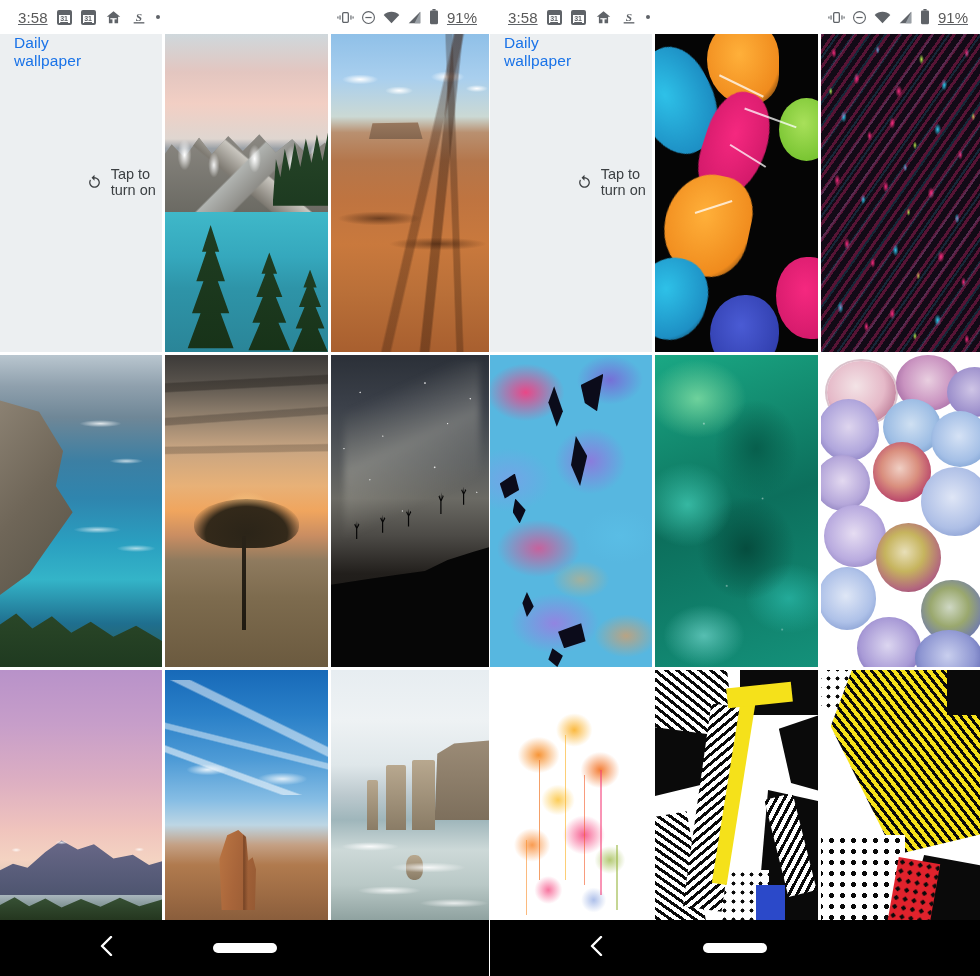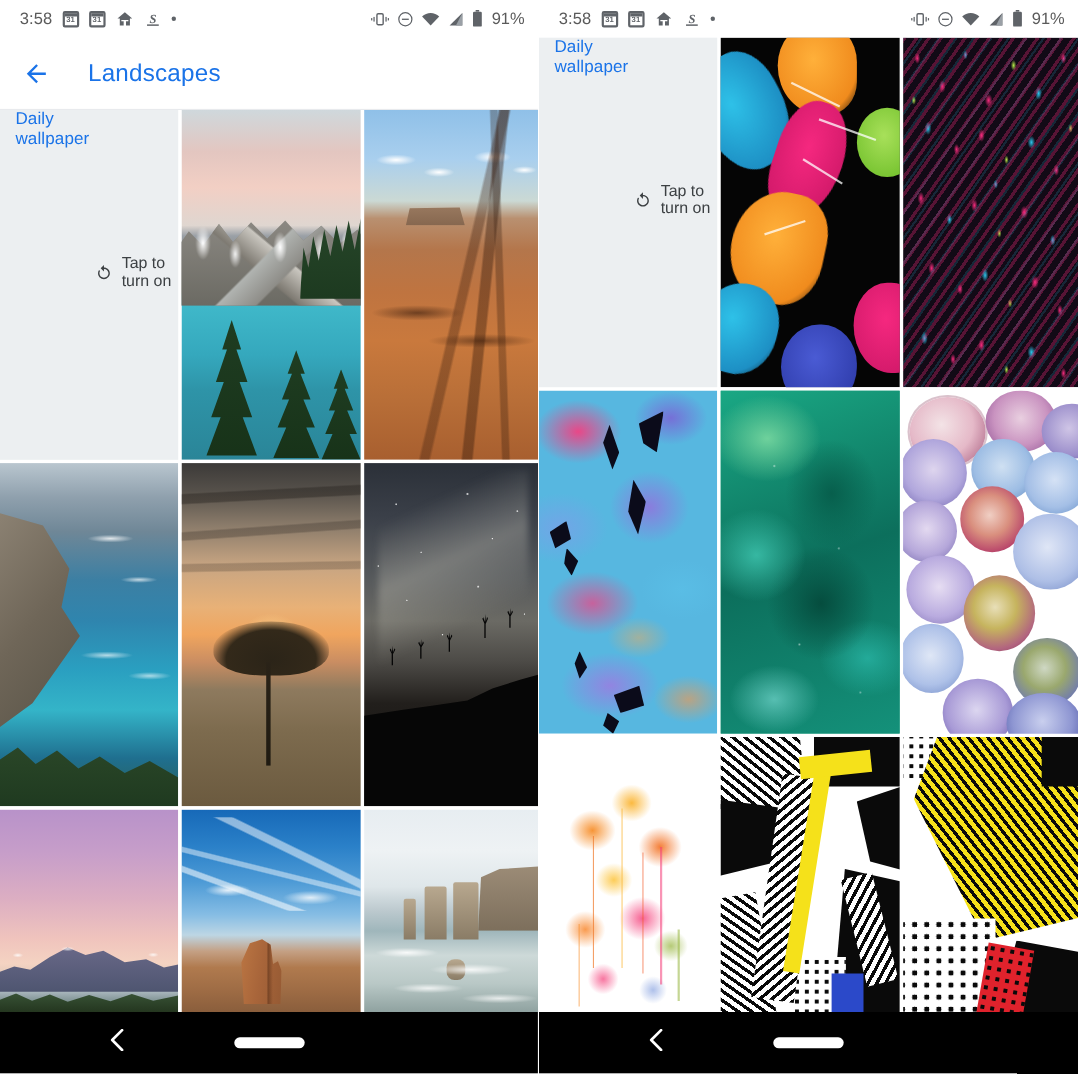--- a/index.html
+++ b/index.html
@@ -14,20 +14,21 @@
   .phone.left { border-right: 1px solid #ffffff; }
 
   
   .statusbar {
     height: 34px; flex: 0 0 34px;
     display: flex; align-items: center;
     padding: 0 12px 0 18px;
     background: #ffffff;
     color: #5f6368;
     font-size: 15px;
+    text-decoration: underline;
   }
   .sb-left { display: flex; align-items: center; gap: 9px; }
   .sb-time { font-size: 15px; color: #5a5a5a; letter-spacing: .1px; }
   .sb-right { margin-left: auto; display: flex; align-items: center; gap: 7px; }
   .sb-pct { font-size: 15px; color: #5a5a5a; margin-left: 1px; }
   .ic { display:inline-flex; align-items:center; justify-content:center; }
 
   .cal-icon {
     width: 15px; height: 15px; border: 2px solid #5f6368; border-radius: 2px;
     position: relative; display:flex; align-items:flex-end; justify-content:center;
@@ -540,28 +541,20 @@
         <span class="ic">
           <svg width="10" height="16" viewBox="0 0 12 20">
               <rect x="4" y="0" width="4" height="2" fill="#5f6368"></rect>
               <rect x="1" y="2" width="10" height="17" rx="1.4" fill="#5f6368"></rect>
             </svg>
         </span>
         <span class="sb-pct">91%</span>
       </div>
     </div>
 
-    <div class="appbar">
-      <div class="back-arrow">
-        <svg width="26" height="26" viewBox="0 0 24 24">
-            <path d="M20 11H7.8l5.6-5.6-1.4-1.4L4 12l8 8 1.4-1.4L7.8 13H20z" fill="#1a73e8"></path>
-          </svg>
-      </div>
-      <div class="appbar-title">Landscapes</div>
-    </div>
 
     <div class="grid">
 
       <div class="tile daily">
         <div class="daily-title">Daily wallpaper</div>
         <div class="daily-sub-row">
           <span class="ic">
             <svg width="17" height="17" viewBox="0 0 24 24">
                 <path d="M12 4.5V1.2L7.8 5.4 12 9.6V6.3c3.2 0 5.8 2.6 5.8 5.7s-2.6 5.7-5.8 5.7-5.8-2.6-5.8-5.7c0-1.1.3-2.1.8-2.9L5.7 7.8A7.4 7.4 0 0 0 4.4 12c0 4.2 3.4 7.5 7.6 7.5s7.6-3.4 7.6-7.5S16.2 4.5 12 4.5z" fill="#3c4043"></path>
               </svg>

